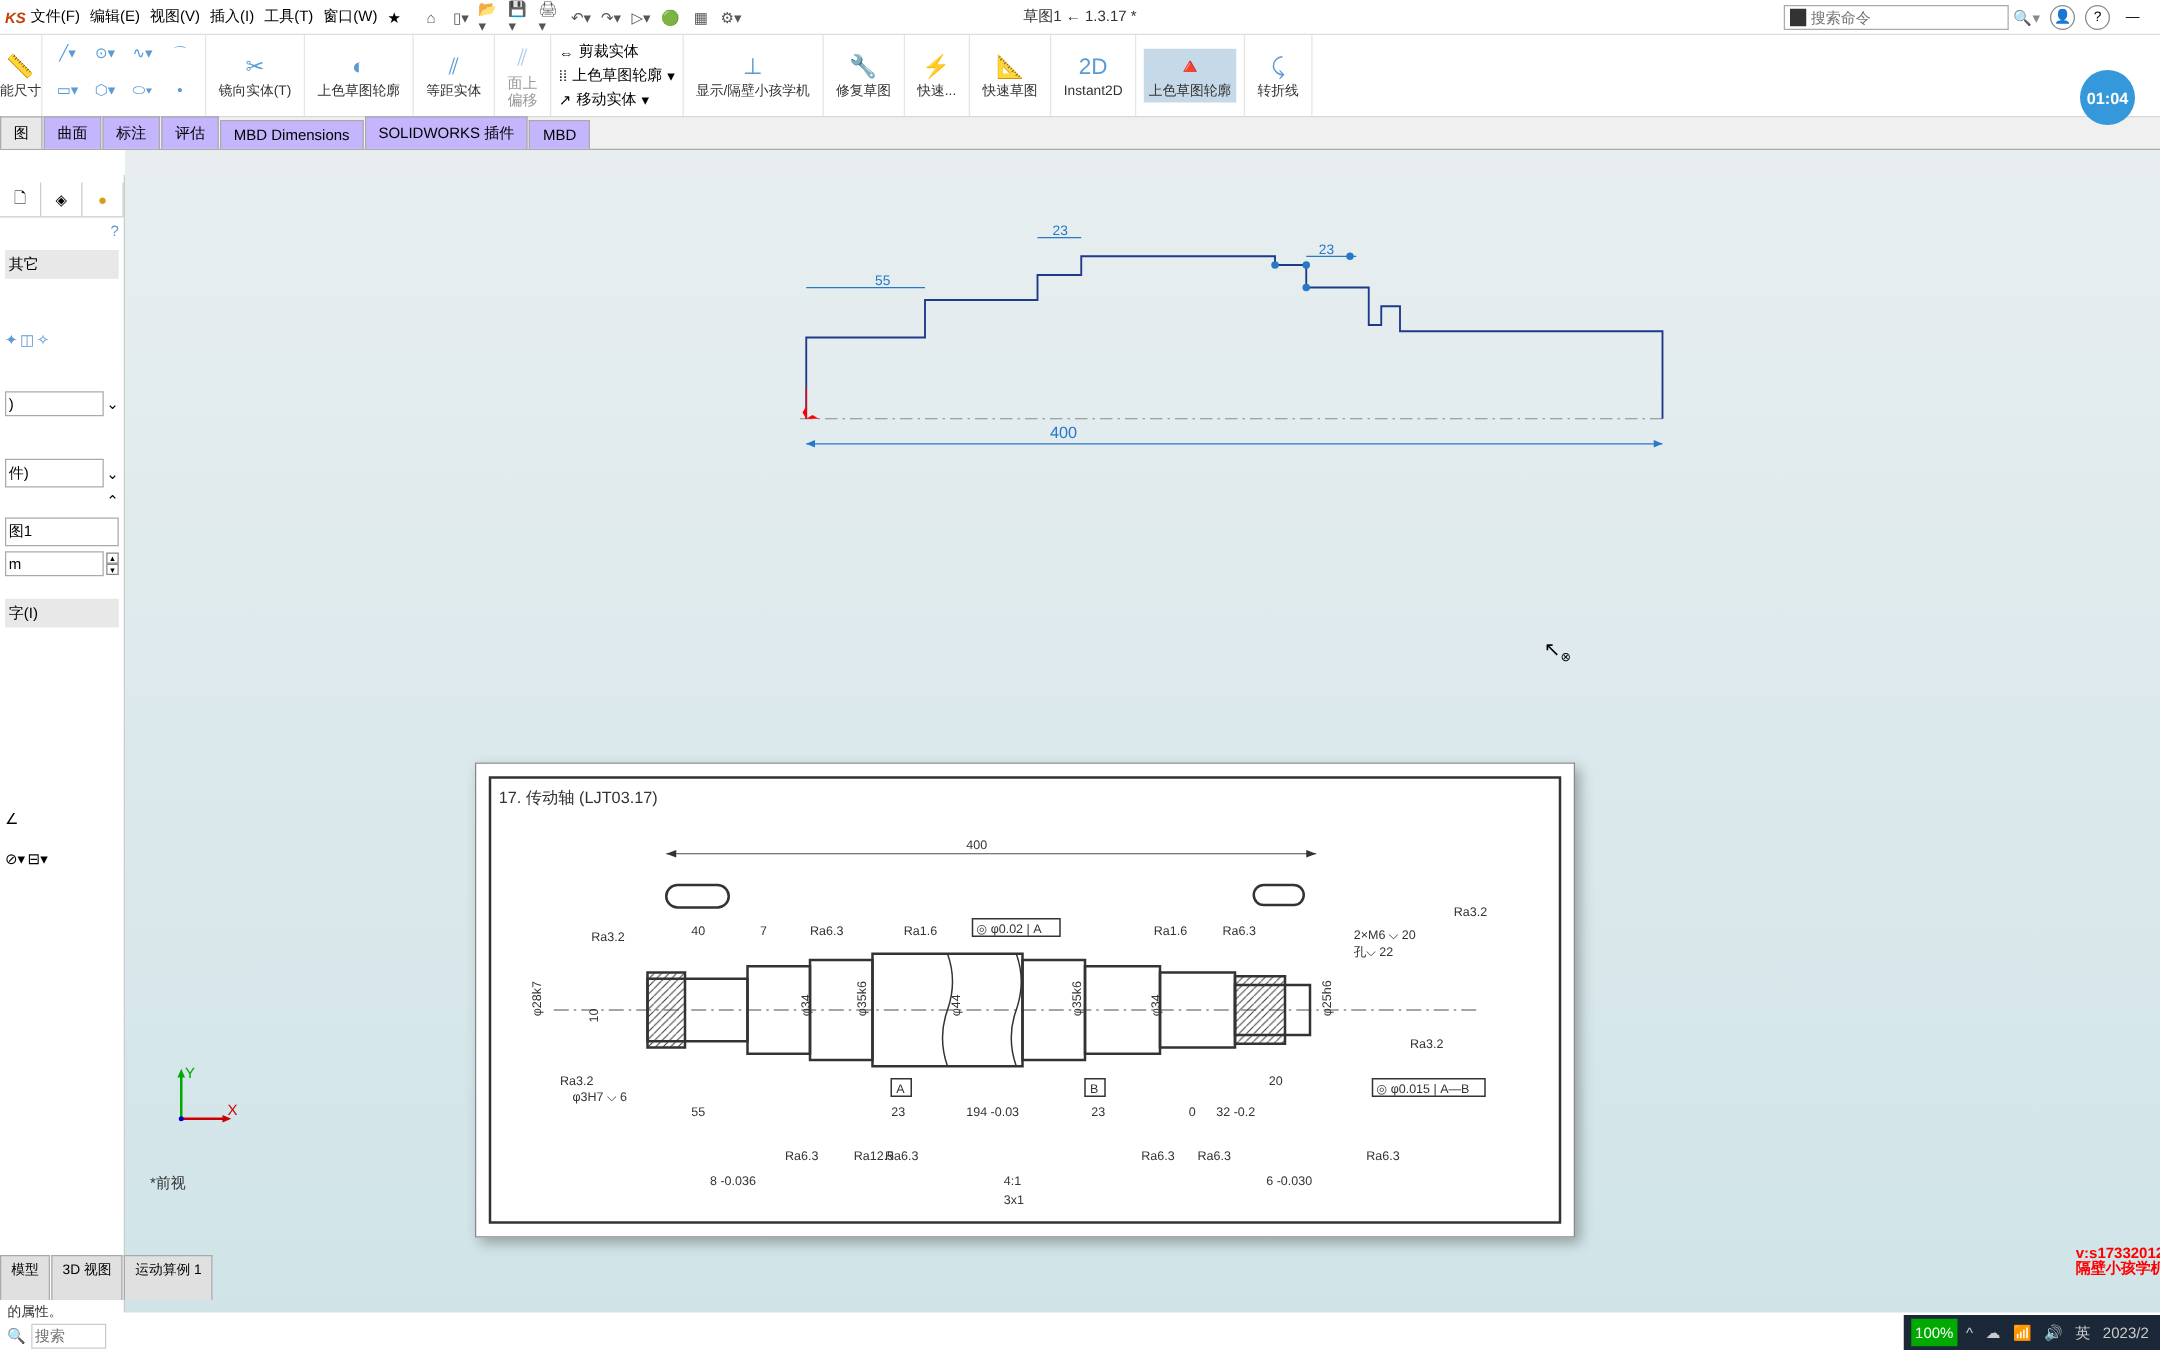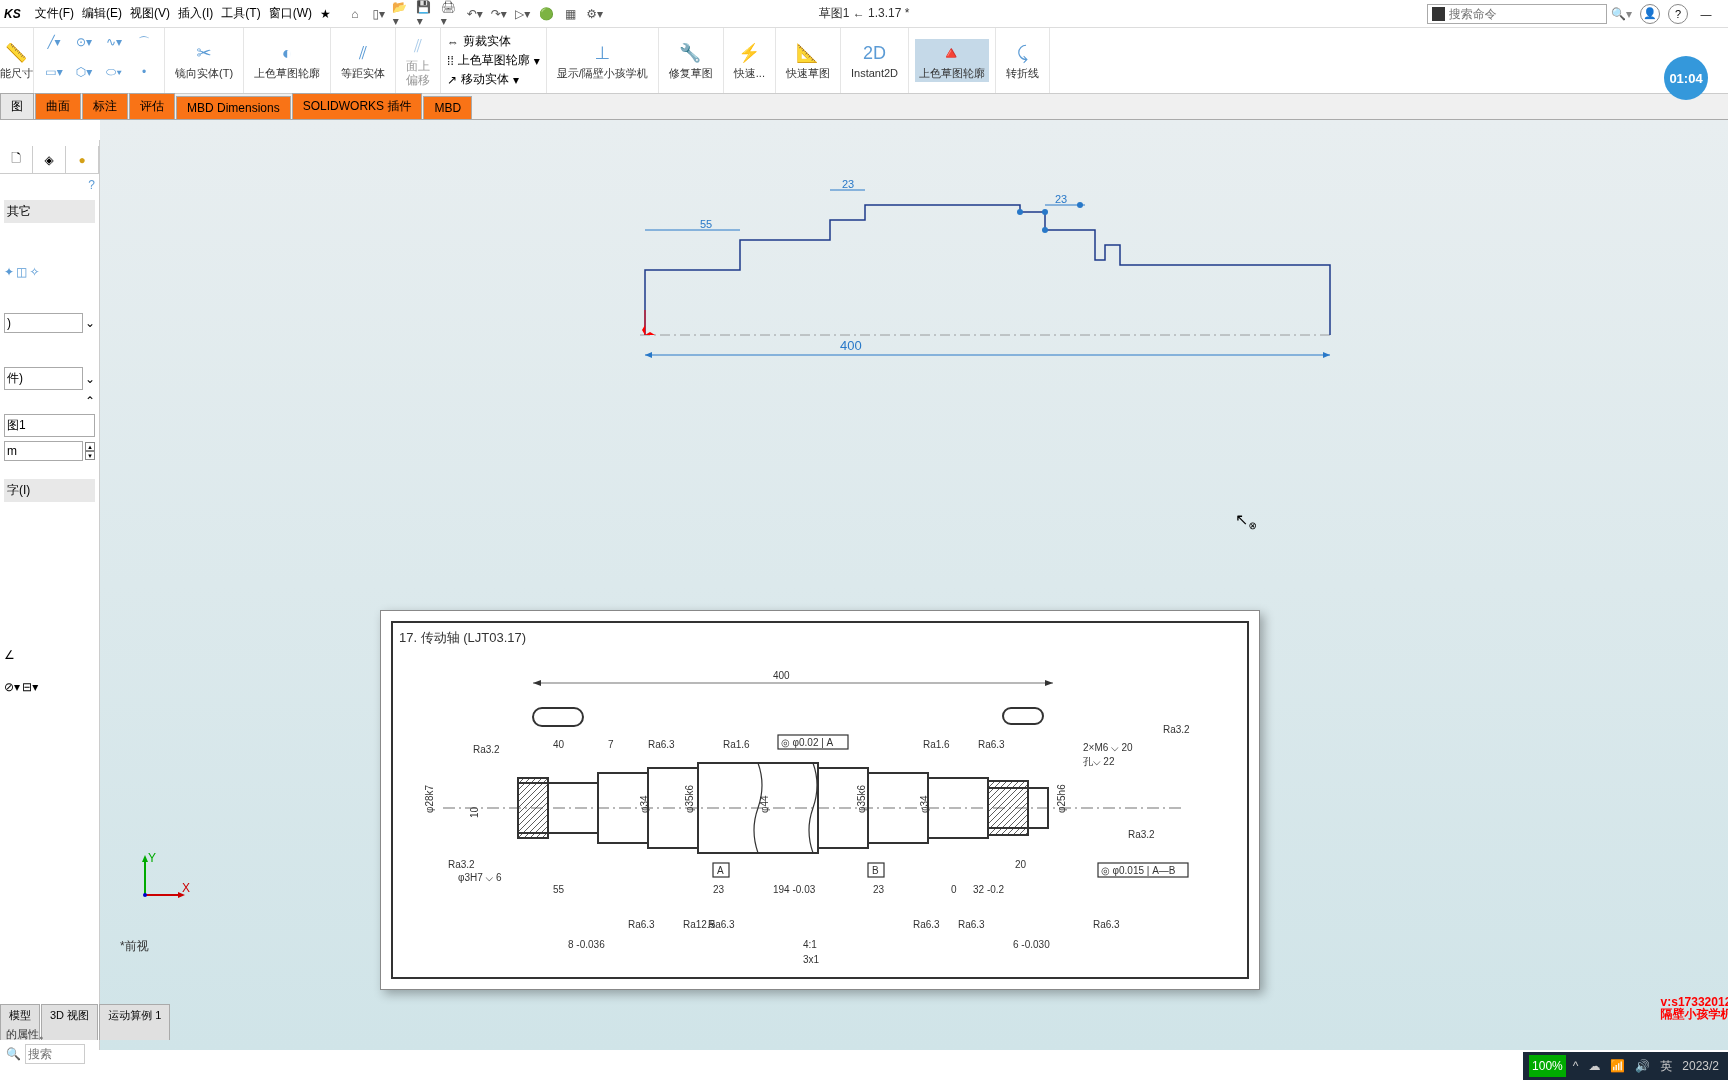--- a/index.html
+++ b/index.html
@@ -1,20 +1,20 @@
 <!DOCTYPE html>
 <html><head>
 <meta charset="utf-8">
 <style>
 * { margin:0; padding:0; box-sizing:border-box; font-family:"Microsoft YaHei",Arial,sans-serif; font-size:12px; }
 body { width:1728px; height:1080px; background:#fff; overflow:hidden; position:relative; }
 
 
 .menubar { height:28px; background:#fff; display:flex; align-items:center; padding:0 4px; border-bottom:1px solid #ddd; }
-.logo { color:#000000; font-weight:bold; font-style:italic; margin-right:10px; }
+.logo { color:#c2410c; font-weight:bold; font-style:italic; }
 .menubar .mitem { margin:0 4px; cursor:pointer; }
 .menubar .icons { margin-left:10px; display:flex; gap:4px; align-items:center; }
 .menubar .icons span { width:20px; height:20px; display:inline-flex; align-items:center; justify-content:center; cursor:pointer; color:#555; }
 .doctitle { position:absolute; left:50%; transform:translateX(-50%); color:#333; }
 .searchbox { margin-left:auto; display:flex; align-items:center; gap:4px; }
 .searchbox .sb { width:180px; height:20px; border:1px solid #aaa; padding:0 4px; display:flex; align-items:center; }
 .searchbox .sb .sicon { width:14px; height:14px; background:#333; margin-right:4px; display:inline-block; }
 .searchbox .sb input { border:none; outline:none; width:100%; font-size:12px; }
 .right-icons { display:flex; gap:8px; align-items:center; margin-left:8px; margin-right:8px; }
 .right-icons span { width:20px; height:20px; border:1px solid #888; border-radius:50%; display:inline-flex; align-items:center; justify-content:center; font-size:11px; cursor:pointer; }
@@ -25,21 +25,21 @@
 .rgroup.small { flex-direction:column; gap:2px; }
 .rgroup .rbtn { display:flex; flex-direction:column; align-items:center; gap:2px; cursor:pointer; padding:2px 4px; }
 .rgroup .rbtn.active { background:#c5d9e8; }
 .rbtn .ricon { width:24px; height:24px; display:flex; align-items:center; justify-content:center; font-size:18px; color:#5b9bd5; }
 .rbtn .rlabel { font-size:11px; color:#333; white-space:nowrap; line-height:1.1; text-align:center; }
 .rgroup.sketch-tools { display:grid; grid-template-columns:repeat(4,28px); grid-template-rows:repeat(2,28px); gap:2px; }
 .rgroup.sketch-tools .tool { display:flex; align-items:center; justify-content:center; cursor:pointer; color:#5b9bd5; }
 
 
 .tabs { height:26px; background:#f0f0f0; display:flex; align-items:flex-end; border-bottom:1px solid #aaa; }
-.tabs .tab { padding:4px 10px; background:#f97316; border:1px solid #aaa; border-bottom:none; margin-right:1px; cursor:pointer; font-size:12px; }
+.tabs .tab { padding:4px 10px; background:#c4b5fd; border:1px solid #aaa; border-bottom:none; margin-right:1px; cursor:pointer; font-size:12px; }
 
 
 .viewbar { position:absolute; top:122px; left:50%; transform:translateX(-50%); display:flex; gap:4px; padding:2px; }
 .viewbar span { width:20px; height:20px; display:inline-flex; align-items:center; justify-content:center; cursor:pointer; color:#5b9bd5; }
 
 
 .breadcrumb { position:absolute; top:132px; left:110px; display:flex; align-items:center; gap:4px; font-size:12px; }
 
 
 .leftpanel { position:absolute; top:140px; left:0; width:100px; bottom:30px; background:#fff; border-right:1px solid #ccc; }
@@ -77,21 +77,21 @@
 .hatch { fill:url(#hatchp); }
 
 
 .coord { position:absolute; bottom:140px; left:30px; width:60px; height:60px; }
 
 
 .btabs { position:absolute; left:0; bottom:40px; height:36px; display:flex; }
 .btabs .btab { padding:3px 8px; background:#e0e0e0; border:1px solid #aaa; border-bottom:none; margin-right:1px; cursor:pointer; font-size:11px; }
 
 
-.footer { position:absolute; bottom:16px; left:0; right:0; height:40px; display:flex; align-items:center; }
+.footer { position:absolute; bottom:0; left:0; right:0; height:40px; display:flex; align-items:flex-start; }
 .footer .fleft { font-size:11px; color:#333; padding:2px 6px; }
 .footer .searchf { width:60px; border:1px solid #ccc; margin-left:4px; padding:2px; }
 
 
 .timer { position:absolute; top:56px; right:20px; width:44px; height:44px; border-radius:50%; background:#3498db; color:#fff; display:flex; align-items:center; justify-content:center; font-size:13px; font-weight:bold; }
 .watermark { position:absolute; bottom:60px; right:-10px; color:#ff0000; font-size:40px; font-weight:bold; line-height:1; text-align:left; }
 .watermark div { white-space:nowrap; }
 
 
 .taskbar { position:absolute; bottom:0; right:0; height:28px; display:flex; align-items:center; gap:4px; background:#1a2838; color:#ccc; padding:0 6px; font-size:11px; }

